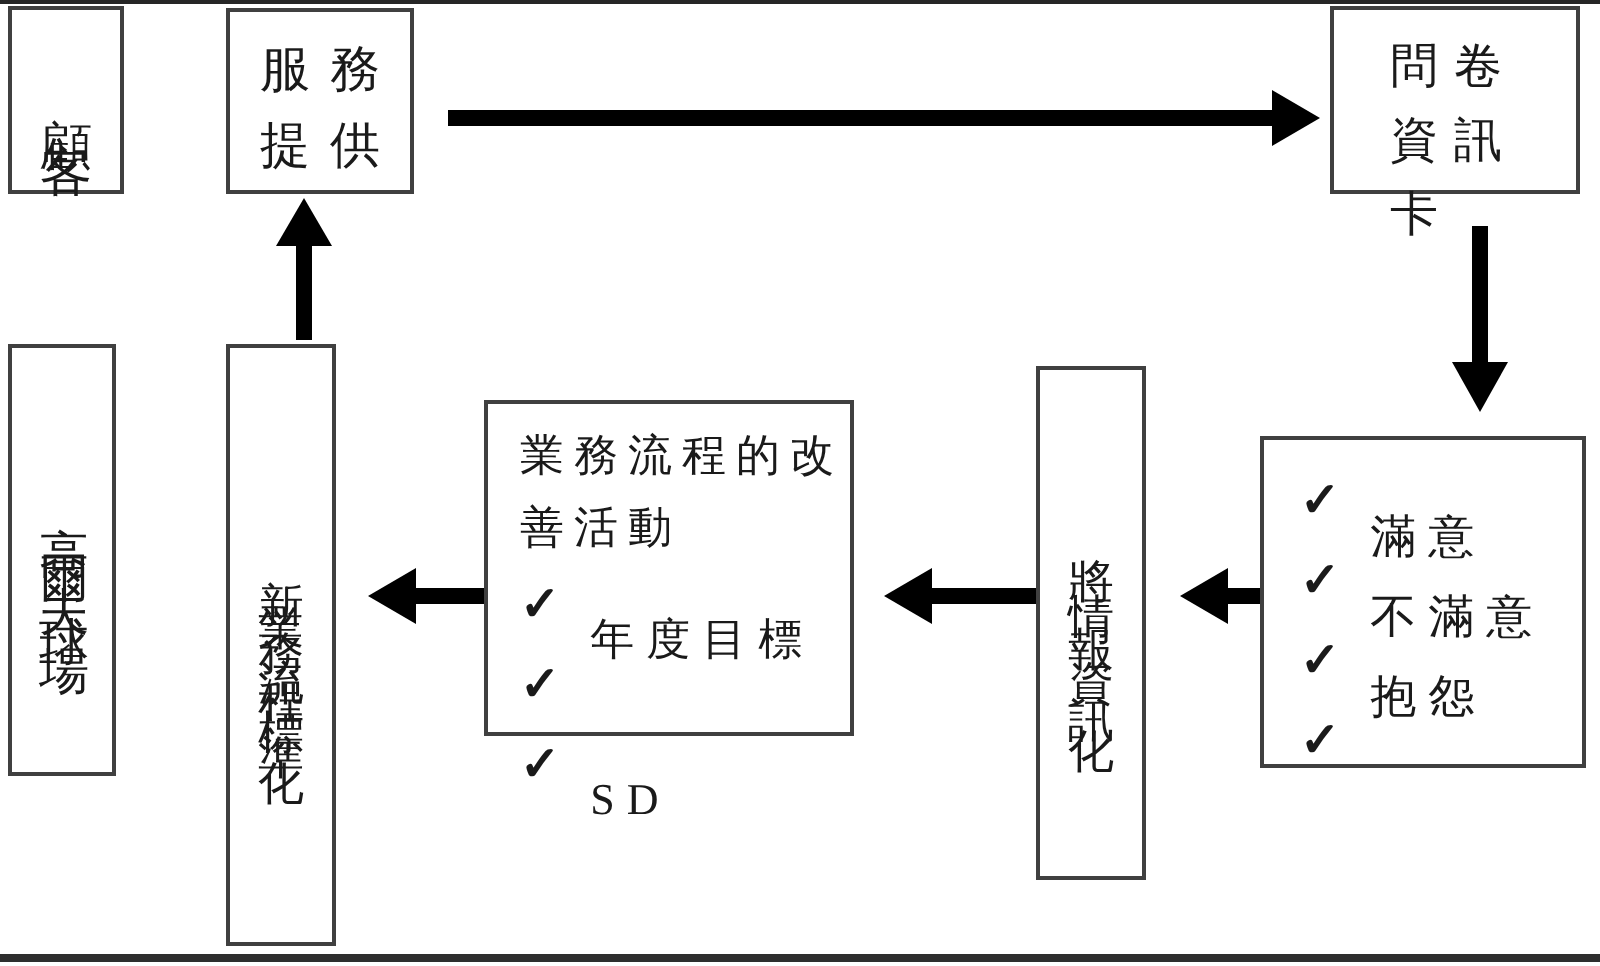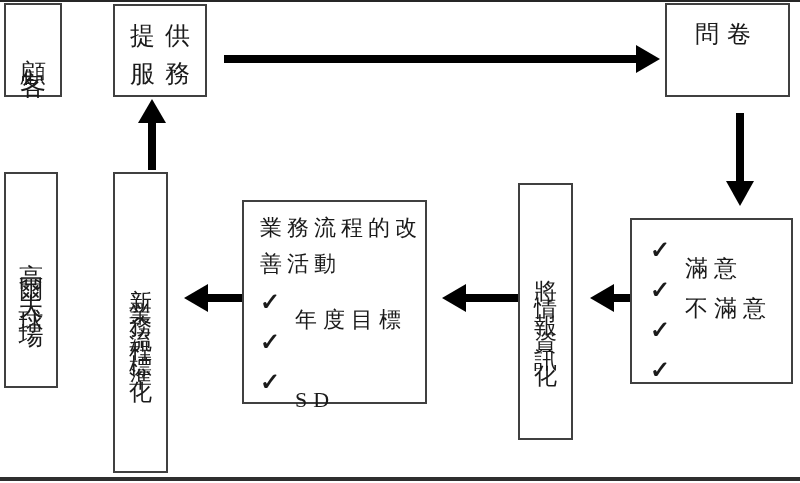--- a/index.html
+++ b/index.html
@@ -35,21 +35,21 @@
   .questionnaire-box { left: 665px; top: 3px; width: 125px; height: 94px;
     padding: 11px 0 0 28px; font-size: 24px; line-height: 37px; letter-spacing: 8px; }
   
   .feedback-box { left: 630px; top: 218px; width: 163px; height: 166px;
     padding: 10px 0 0 18px; font-size: 23px; }
   .feedback-box .check-row { height: 40px; display: flex; align-items: center; }
   
   .informatize-box { left: 518px; top: 183px; width: 55px; height: 257px;
     display: flex; align-items: center; justify-content: center; }
   
-  .improvement-box { left: 242px; top: 200px; width: 185px; height: 204px;
+  .improvement-box { left: 242px; top: 200px; width: 185px; height: 168px;
     padding: 8px 0 0 16px; font-size: 22px; }
   .improvement-box .title { width: 170px; line-height: 36px; letter-spacing: 5px;
     word-break: break-all; margin: 0; }
   .improvement-box .check-row { height: 40px; display: flex; align-items: center; }
   
   .standardization-box { left: 113px; top: 172px; width: 55px; height: 301px;
     display: flex; align-items: center; justify-content: center; }
   
   .golf-box { left: 4px; top: 172px; width: 54px; height: 216px;
     display: flex; align-items: center; justify-content: center; }
@@ -106,39 +106,41 @@
       <line x1="152" y1="170" x2="152" y2="121" stroke="#000000" stroke-width="8"></line>
       <polygon points="152,99 138,123 166,123" fill="#000000"></polygon>
     </g>
   </svg>
 
   <div class="box customer-box">
     <span class="vtext">顧客</span>
   </div>
 
   <div class="box service-box">
+    <div>服務</div>
     <div>提供</div>
-    <div>服務</div>
   </div>
 
   <div class="box questionnaire-box">
     <div>問卷</div>
+    <div>資訊卡</div>
   </div>
 
   <div class="box feedback-box">
     <div class="check-row">
       <span class="check">✓</span>
       <span class="item-label">滿意</span>
     </div>
     <div class="check-row">
       <span class="check">✓</span>
       <span class="item-label">不滿意</span>
     </div>
     <div class="check-row">
       <span class="check">✓</span>
+      <span class="item-label">抱怨</span>
     </div>
     <div class="check-row">
       <span class="check">✓</span>
     </div>
   </div>
 
   <div class="box informatize-box">
     <span class="vtext">將情報資訊化</span>
   </div>
 

